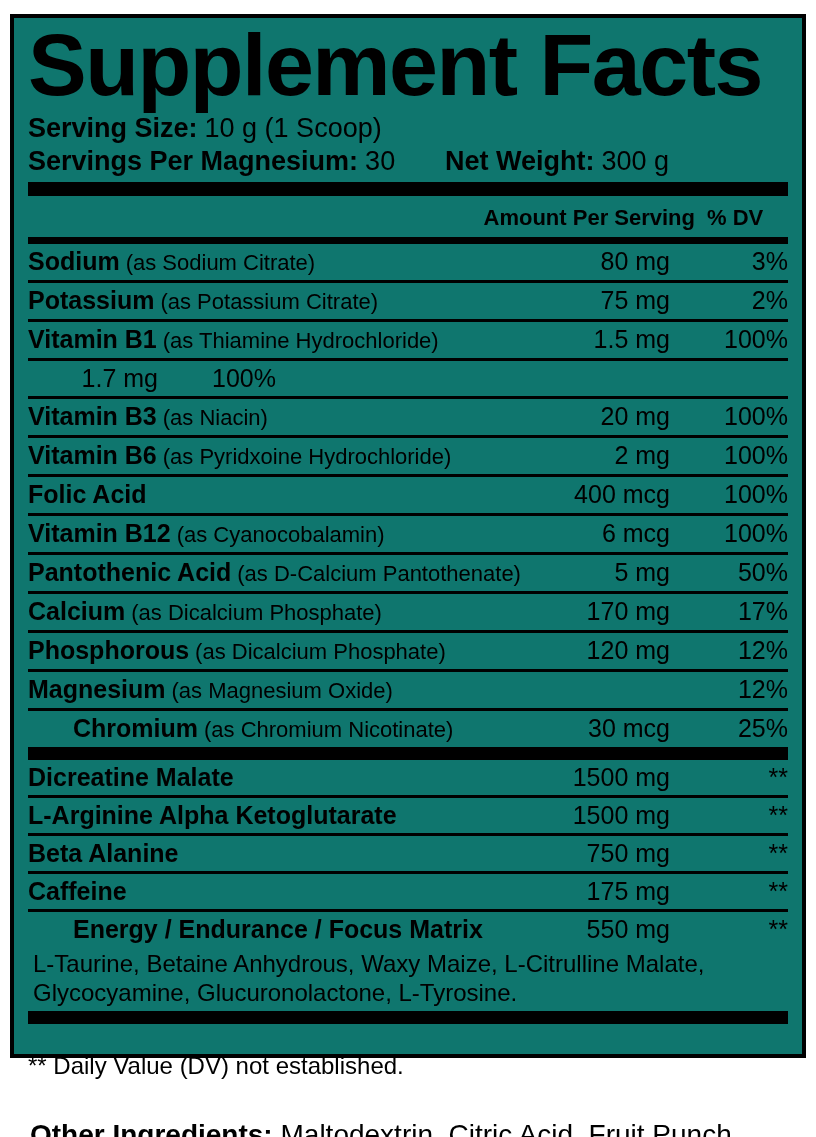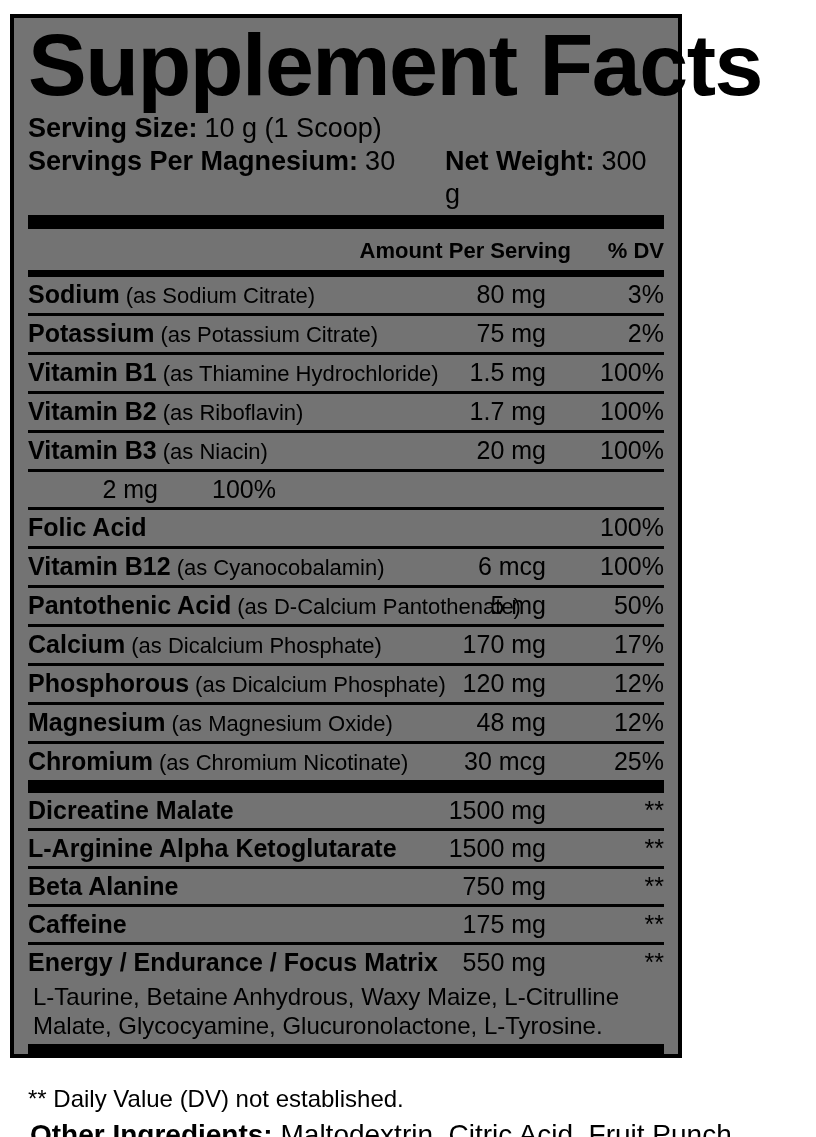--- a/index.html
+++ b/index.html
@@ -6,24 +6,24 @@
   html, body { background: #fff; }
   body {
     width: 816px; height: 1137px;
     position: relative;
     color: #000;
     font-family: "Liberation Sans", "DejaVu Sans", sans-serif;
     overflow: hidden;
   }
   .facts-box {
     position: absolute; left: 10px; top: 14px;
-    width: 672px; height: 1044px;
+    width: 796px; height: 1044px;
     border: 4px solid #000;
     padding: 0 14px;
-    background: #737373;
+    background: #0f766e;
   }
   .title {
     font-weight: 700;
     font-size: 88px;
     line-height: 94px;
     letter-spacing: -1.5px;
     white-space: nowrap;
   }
   .sline { font-size: 27px; line-height: 33px; }
   .sline .lbl { font-weight: 700; }
@@ -32,28 +32,28 @@
   .sline2 .spc-group { width: 417px; flex: 0 0 auto; }
   .bar { background: #000; }
   .bar-top { height: 14px; margin-top: 4px; }
   .bar-mid { height: 7px; }
   .bar-sec { height: 13px; }
   .hdr-row {
     display: flex; justify-content: flex-end; align-items: baseline;
     font-weight: 700; font-size: 22px; line-height: 33px;
     padding: 5px 0 3px;
   }
-  .hdr-row .dv-col { width: 93px; text-align: right; flex: 0 0 auto; padding-left: 12px; }
+  .hdr-row .dv-col { width: 93px; flex: 0 0 auto; padding-left: 12px; }
   .rows .row {
     display: flex; align-items: baseline;
     border-bottom: 3px solid #000;
     padding: 3px 0;
     gap: 25px;
   }
-  .rows .row:last-child { border-bottom: none; }
+  .rows .row:last-child { border-bottom: none; margin-left: 45px; }
   .cell-name {
     flex: 1 1 auto; min-width: 0;
     font-size: 25px; line-height: 29px;
     white-space: nowrap; overflow: visible;
   }
   .cell-name b { font-weight: 700; }
   .cell-name .detail { font-size: 22px; margin-left: 6px; }
   .cell-amt { width: 130px; text-align: right; font-size: 25px; line-height: 29px; flex: 0 0 auto; }
   .cell-dv  { width: 93px;  text-align: right; font-size: 25px; line-height: 29px; flex: 0 0 auto; }
   .matrix-sub {
@@ -110,38 +110,39 @@
     <span class="cell-dv">2%</span>
   </div>
 
   <div class="row">
     <span class="cell-name"><b>Vitamin B1</b><span class="detail">(as Thiamine Hydrochloride)</span></span>
     <span class="cell-amt">1.5 mg</span>
     <span class="cell-dv">100%</span>
   </div>
 
   <div class="row">
-    <span class="cell-name"><b>Vitamin B2</b><span class="detail">(as Riboflavin)</span></span>
     <span class="cell-amt">1.7 mg</span>
     <span class="cell-dv">100%</span>
   </div>
 
   <div class="row">
     <span class="cell-name"><b>Vitamin B3</b><span class="detail">(as Niacin)</span></span>
     <span class="cell-amt">20 mg</span>
     <span class="cell-dv">100%</span>
   </div>
 
   <div class="row">
+    <span class="cell-name"><b>Vitamin B6</b><span class="detail">(as Pyridxoine Hydrochloride)</span></span>
     <span class="cell-amt">2 mg</span>
     <span class="cell-dv">100%</span>
   </div>
 
   <div class="row">
     <span class="cell-name"><b>Folic Acid</b><span class="detail"></span></span>
+    <span class="cell-amt">400 mcg</span>
     <span class="cell-dv">100%</span>
   </div>
 
   <div class="row">
     <span class="cell-name"><b>Vitamin B12</b><span class="detail">(as Cyanocobalamin)</span></span>
     <span class="cell-amt">6 mcg</span>
     <span class="cell-dv">100%</span>
   </div>
 
   <div class="row">
@@ -157,21 +158,20 @@
   </div>
 
   <div class="row">
     <span class="cell-name"><b>Phosphorous</b><span class="detail">(as Dicalcium Phosphate)</span></span>
     <span class="cell-amt">120 mg</span>
     <span class="cell-dv">12%</span>
   </div>
 
   <div class="row">
     <span class="cell-name"><b>Magnesium</b><span class="detail">(as Magnesium Oxide)</span></span>
-    <span class="cell-amt">48 mg</span>
     <span class="cell-dv">12%</span>
   </div>
 
   <div class="row">
     <span class="cell-name"><b>Chromium</b><span class="detail">(as Chromium Nicotinate)</span></span>
     <span class="cell-amt">30 mcg</span>
     <span class="cell-dv">25%</span>
   </div>
 </div>
 

